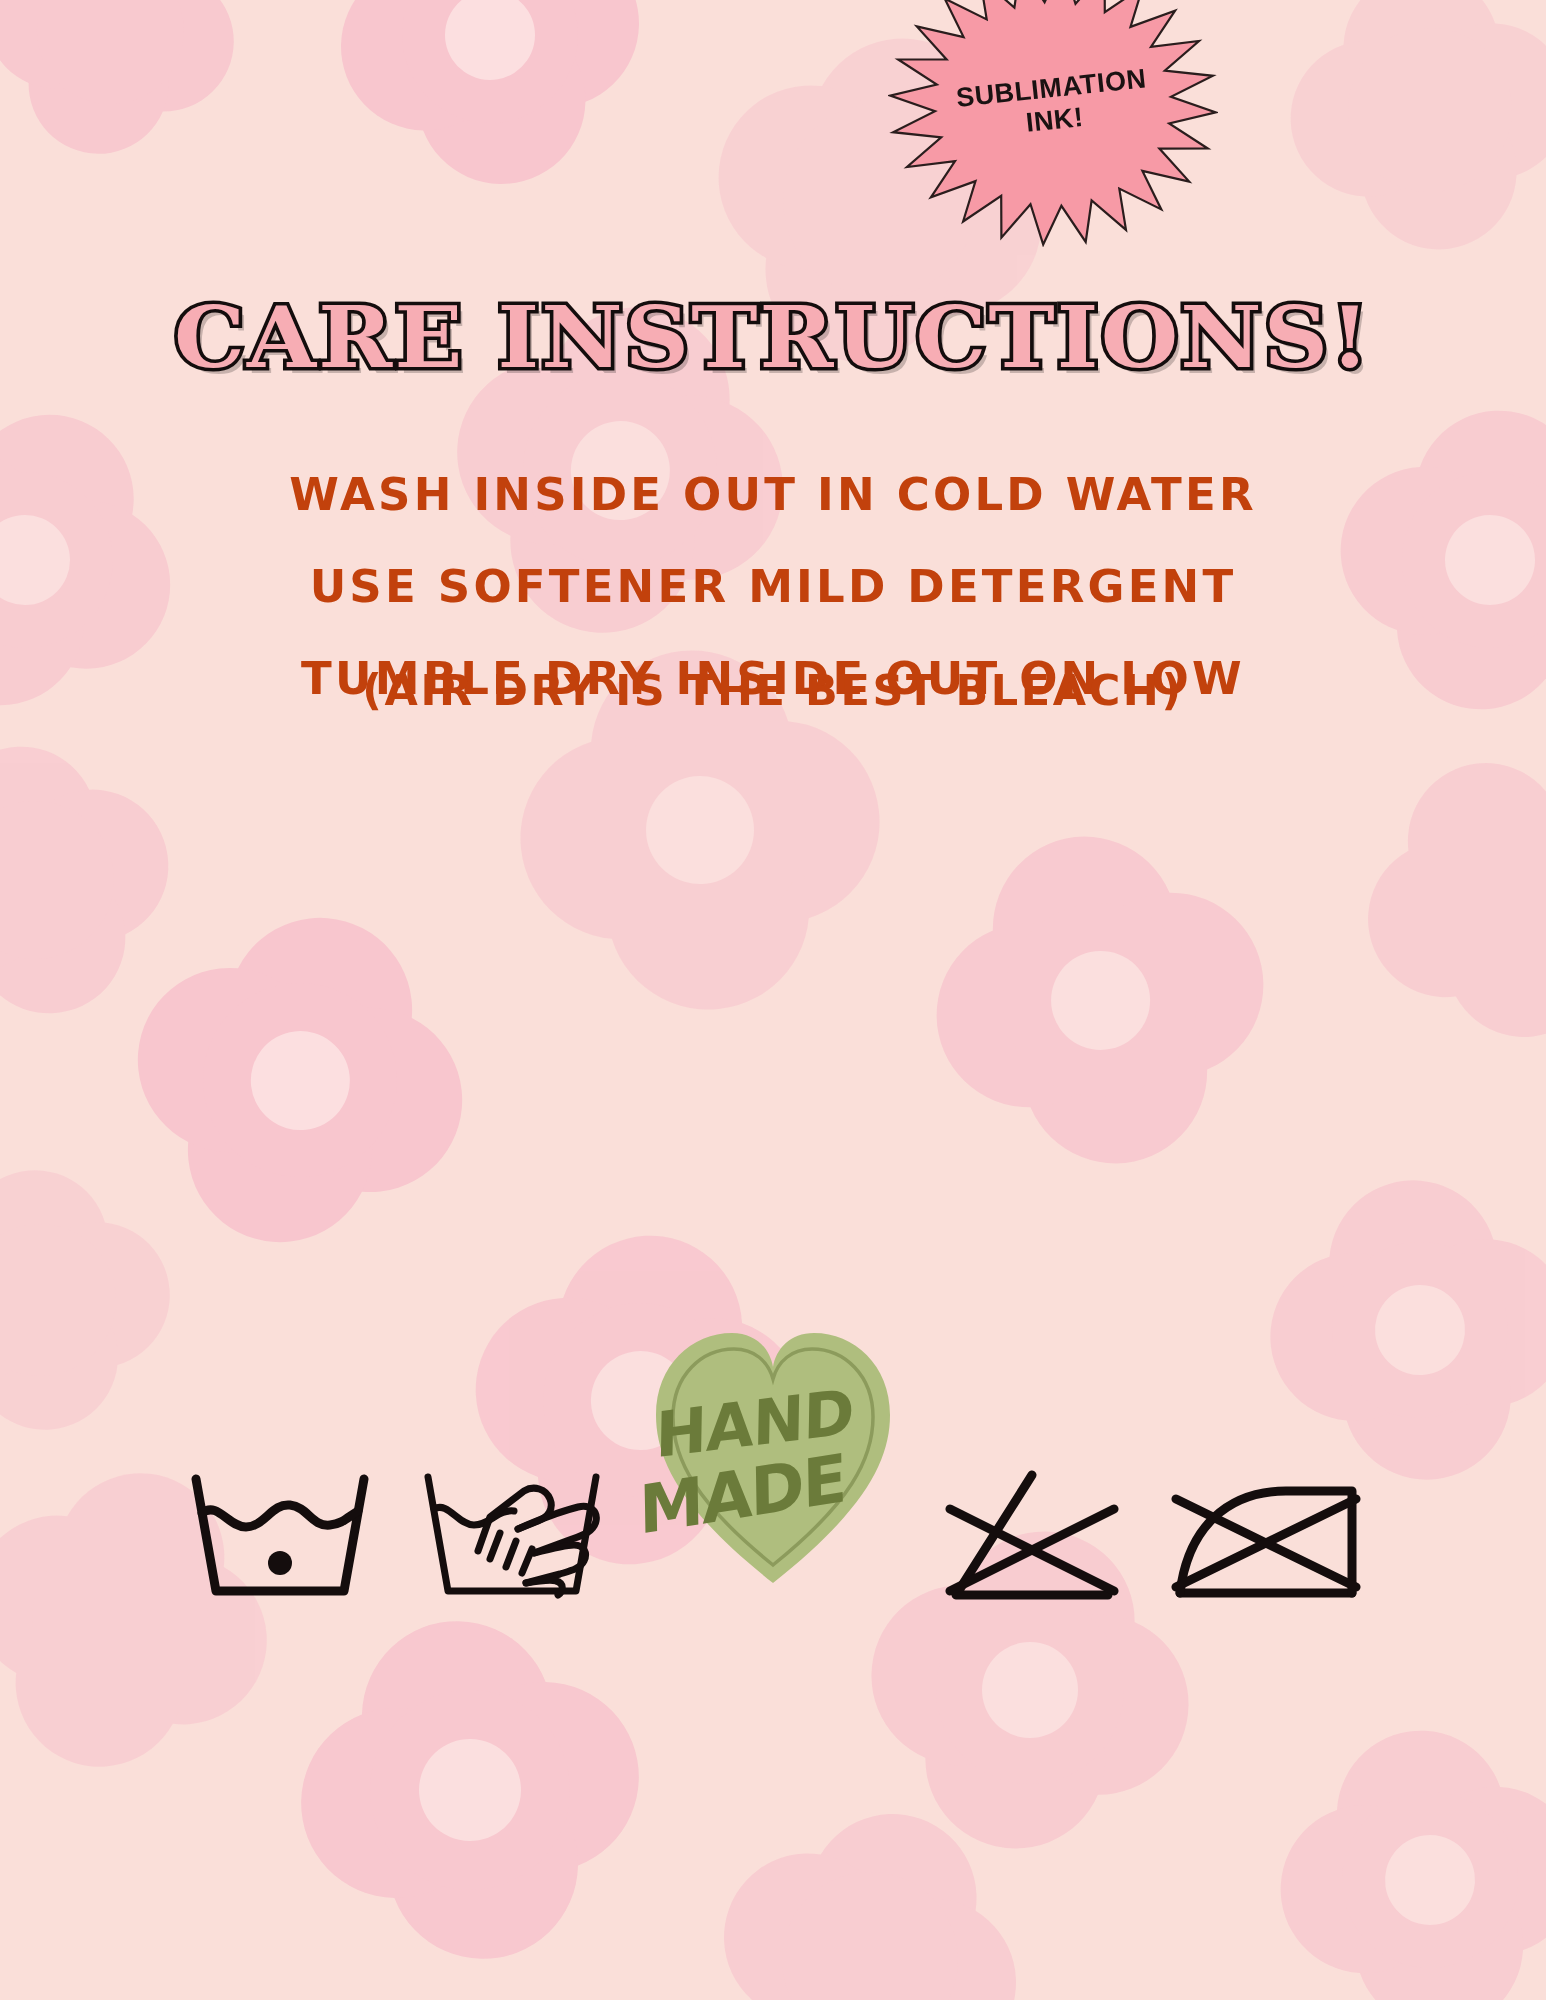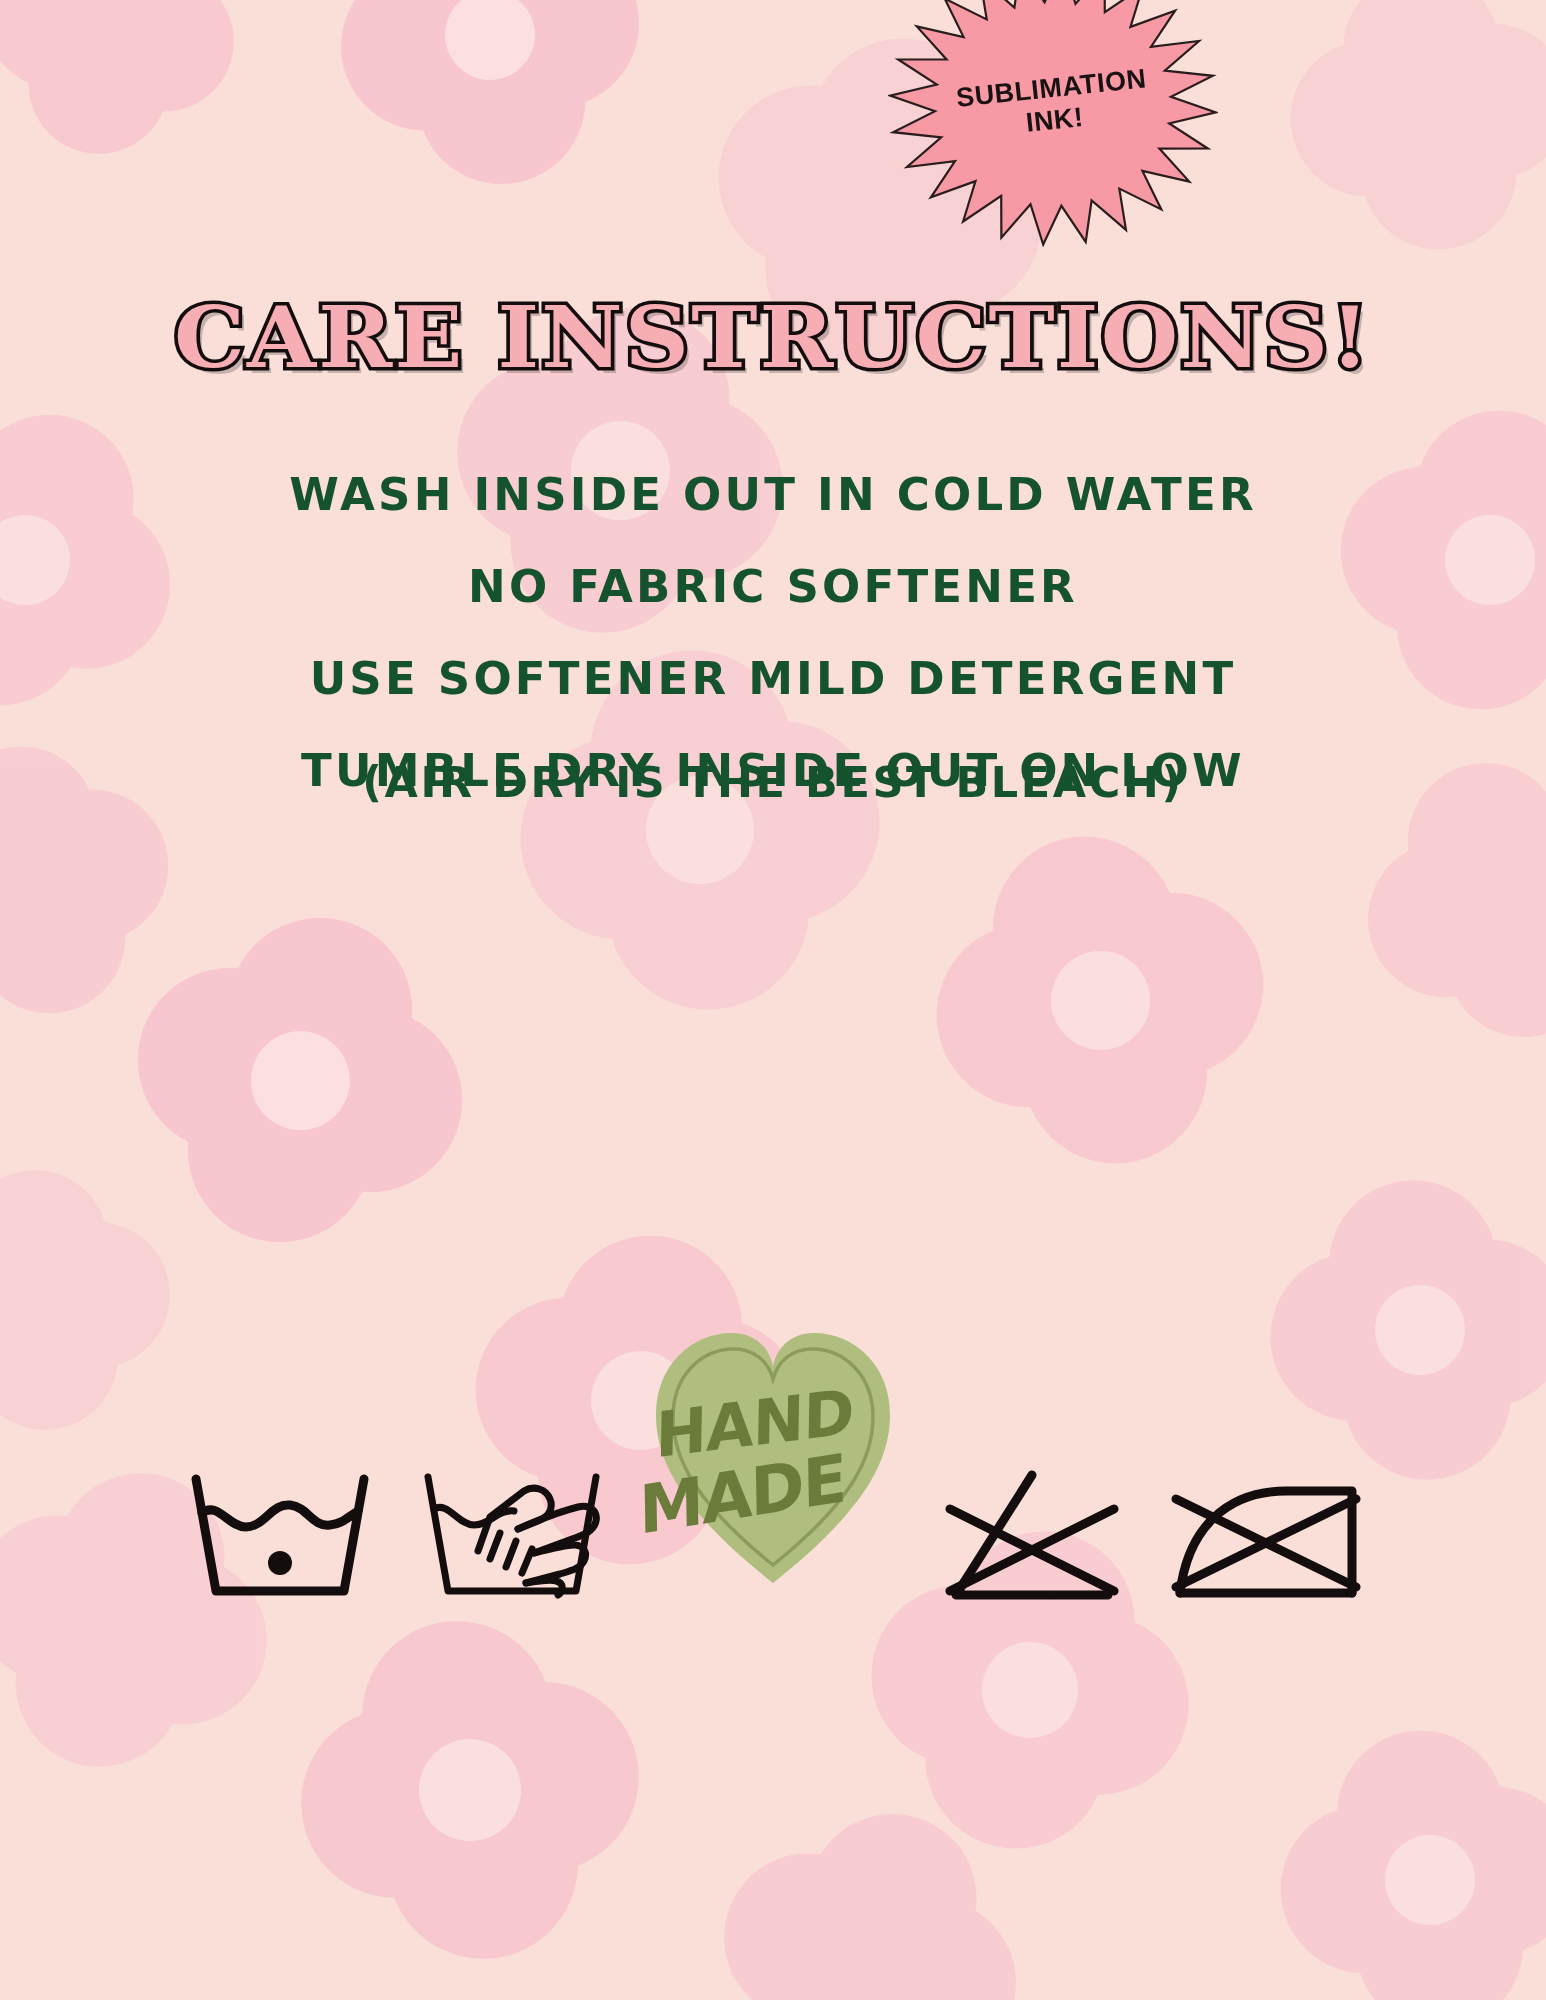--- a/index.html
+++ b/index.html
@@ -97,21 +97,21 @@
   }
 
   
   #lines {
     position: absolute;
     z-index: 4;
     left: 0;
     top: 472px;
     width: 1546px;
     text-align: center;
-    color: #14532d;
+    color: #c2410c;
   }
   .line {
     font-family: "DejaVu Sans", sans-serif;
     font-weight: 600;
     font-size: 45px;
     letter-spacing: 3.2px;
     line-height: 1.0;
     margin: 0 0 47px 0;
     white-space: nowrap;
   }
@@ -320,21 +320,20 @@
       <span class="l2">INK!</span>
     </div>
   </div>
 
   <div id="title-wrap">
     <span id="title">CARE INSTRUCTIONS!</span>
   </div>
 
   <div id="lines">
       <div class="line">WASH INSIDE OUT IN COLD WATER</div>
-      <div class="line">NO FABRIC SOFTENER</div>
       <div class="line">USE SOFTENER MILD DETERGENT</div>
       <div class="line tight">TUMBLE DRY INSIDE OUT ON LOW</div>
       <div class="line sub">(AIR DRY IS THE BEST BLEACH)</div>
     </div>
 
   <div id="icons">
 
     <div class="icon-box">
       <svg width="200" height="140" viewBox="0 0 200 140">
         <g fill="none" stroke="#140d0d" stroke-width="9" stroke-linecap="round" stroke-linejoin="round">

